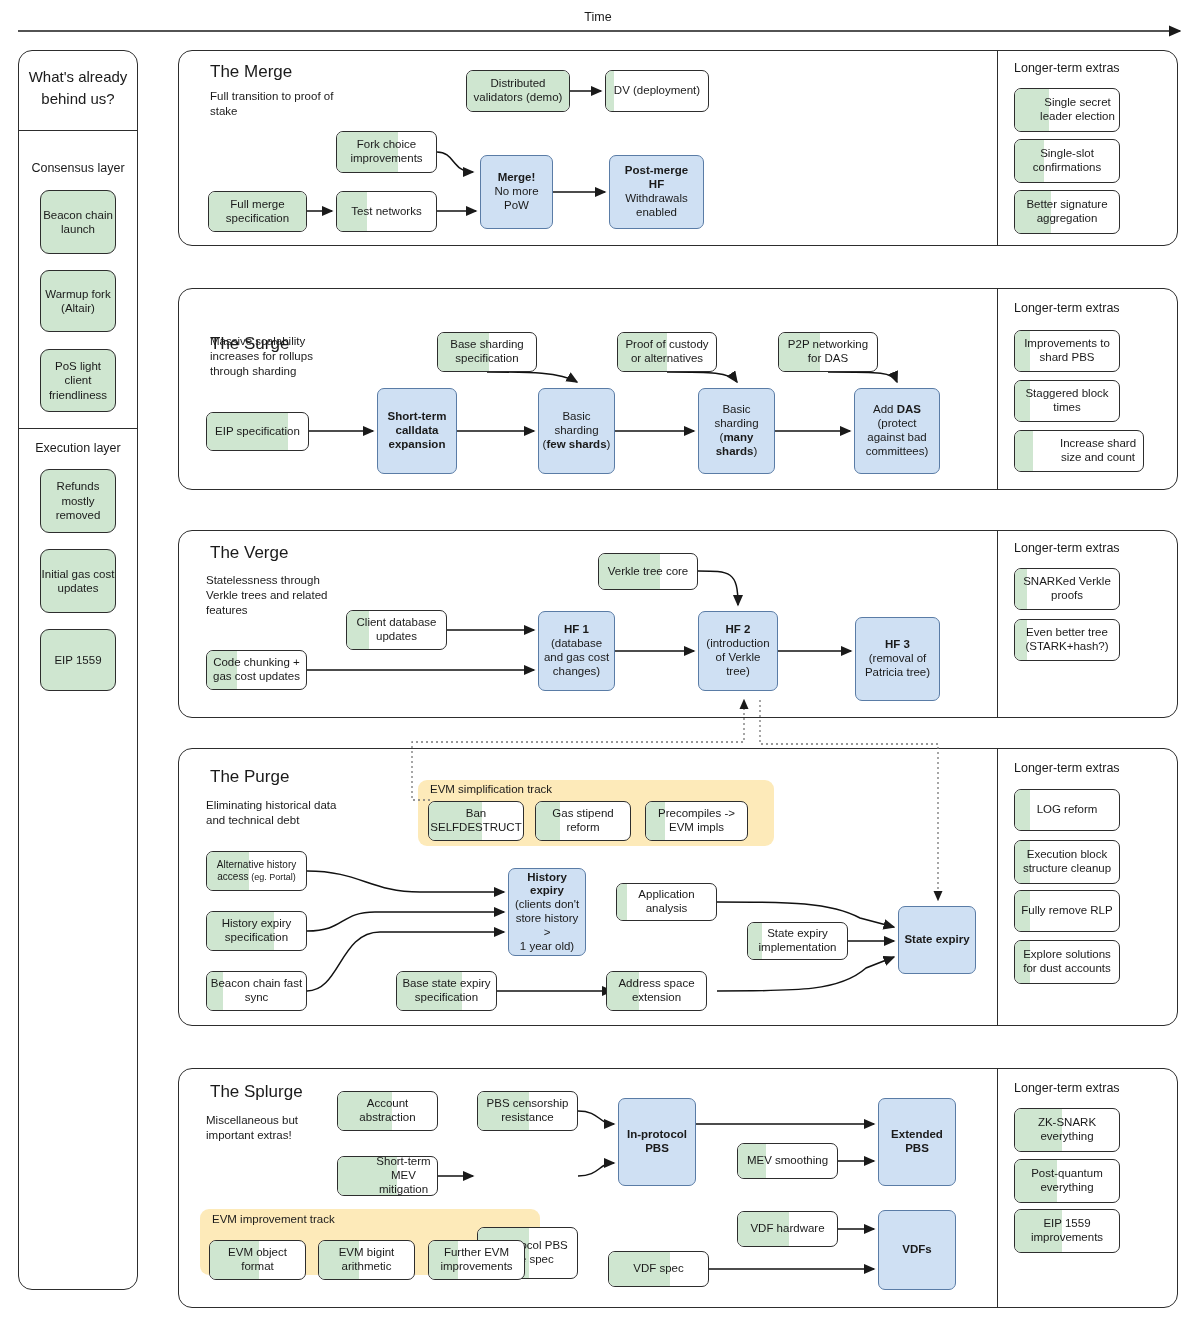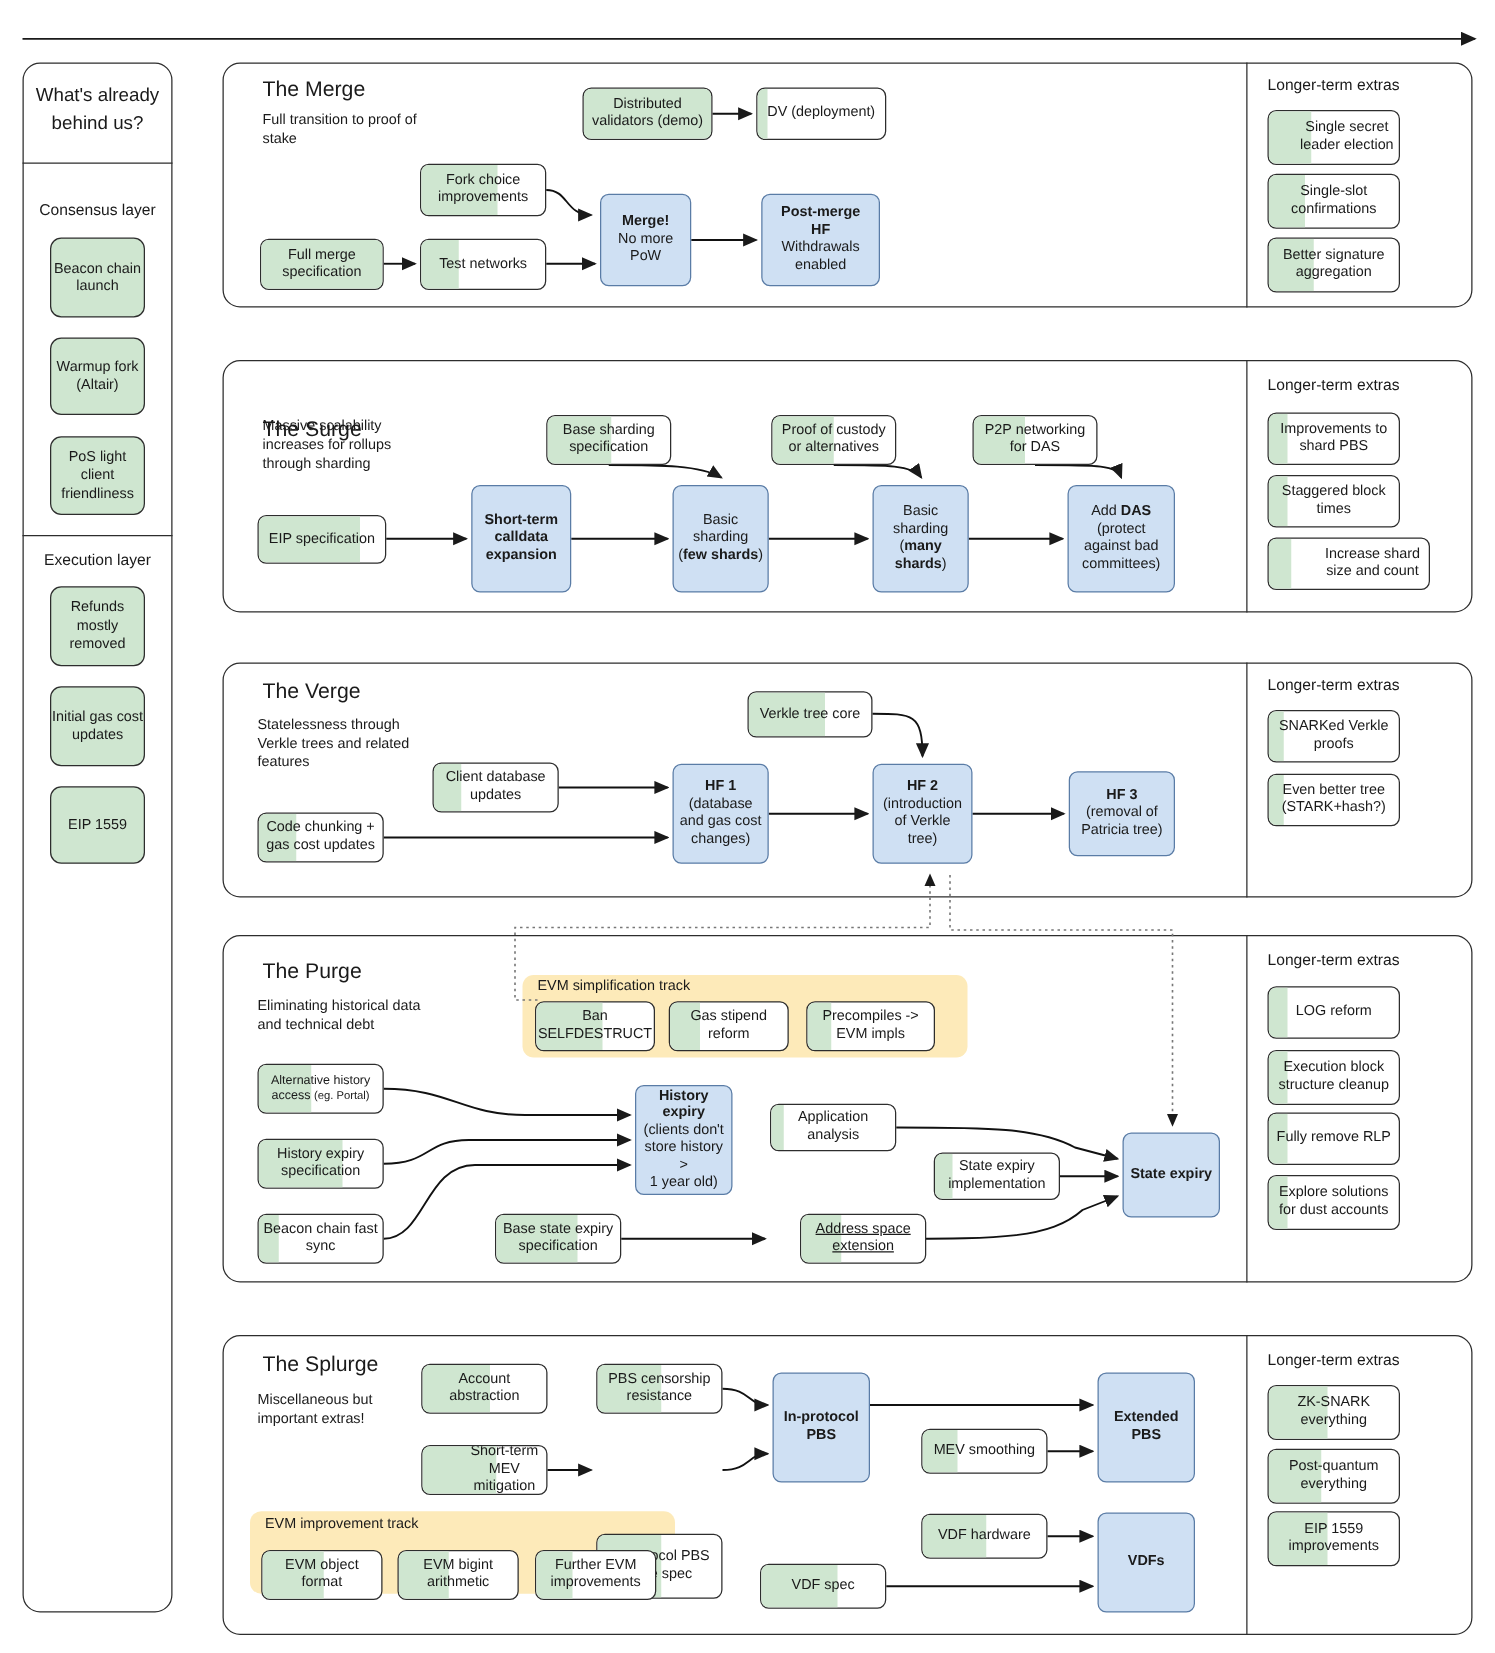--- a/index.html
+++ b/index.html
@@ -119,20 +119,21 @@
     position:absolute; font-size:11.5px; z-index:6;
   }
 
   
   #wires { position:absolute; left:0; top:0; width:1196px; height:1322px; z-index:4; pointer-events:none; }
 </style>
 </head>
 <body>
 
 <div id="time-axis">
+  <div id="time-label">Time</div>
   <svg width="1196" height="44" style="position:absolute;left:0;top:0;">
     <defs>
       <marker id="ar" markerWidth="9" markerHeight="9" refX="8" refY="4" orient="auto">
         <path d="M0,0 L9,4 L0,8 z" fill="#1a1a1a"></path>
       </marker>
       <marker id="ar2" markerWidth="8" markerHeight="8" refX="7" refY="3.5" orient="auto">
         <path d="M0,0 L8,3.5 L0,7 z" fill="#1a1a1a"></path>
       </marker>
     </defs>
     <line x1="18" y1="31" x2="1180" y2="31" stroke="#1a1a1a" stroke-width="1.4" marker-end="url(#ar)"></line>
@@ -282,21 +283,21 @@
   <div class="fill" style="width:30%"></div>
   <span class="txt">Code chunking + gas cost updates</span>
 </div>
 
 <div class="node blue" style="left:538px;top:611px;width:77px;height:80px;">
   <span class="txt"><b>HF 1</b><br>(database<br>and gas cost<br>changes)</span>
 </div>
 <div class="node blue" style="left:698px;top:611px;width:80px;height:80px;">
   <span class="txt"><b>HF 2</b><br>(introduction<br>of Verkle<br>tree)</span>
 </div>
-<div class="node blue" style="left:855px;top:617px;width:85px;height:68px;">
+<div class="node blue" style="left:855px;top:617px;width:85px;height:84px;">
   <span class="txt"><b>HF 3</b><br>(removal of<br>Patricia tree)</span>
 </div>
 
 <div class="extras-title" style="left:1014px;top:541px;">Longer-term extras</div>
 <div class="node" style="left:1014px;top:568px;width:106px;height:42px;">
   <div class="fill" style="width:12%"></div>
   <span class="txt">SNARKed Verkle proofs</span>
 </div>
 <div class="node" style="left:1014px;top:619px;width:106px;height:42px;">
   <div class="fill" style="width:12%"></div>
@@ -336,21 +337,21 @@
   <span class="txt">Beacon chain fast sync</span>
 </div>
 <div class="node" style="left:396px;top:971px;width:101px;height:40px;">
   <div class="fill" style="width:66%"></div>
   <span class="txt">Base state expiry specification</span>
 </div>
 <div class="node" style="left:616px;top:883px;width:101px;height:38px;">
   <div class="fill" style="width:10%"></div>
   <span class="txt">Application analysis</span>
 </div>
-<div class="node" style="left:640px;top:971px;width:101px;height:40px;text-decoration:underline;">
+<div class="node" style="left:606px;top:971px;width:101px;height:40px;">
   <div class="fill" style="width:32%"></div>
   <span class="txt">Address space extension</span>
 </div>
 <div class="node" style="left:747px;top:922px;width:101px;height:38px;">
   <div class="fill" style="width:14%"></div>
   <span class="txt">State expiry implementation</span>
 </div>
 
 <div class="node blue" style="left:508px;top:868px;width:78px;height:88px;">
   <span class="txt"><b>History<br>expiry</b><br>(clients don't<br>store history &gt;<br>1 year old)</span>

